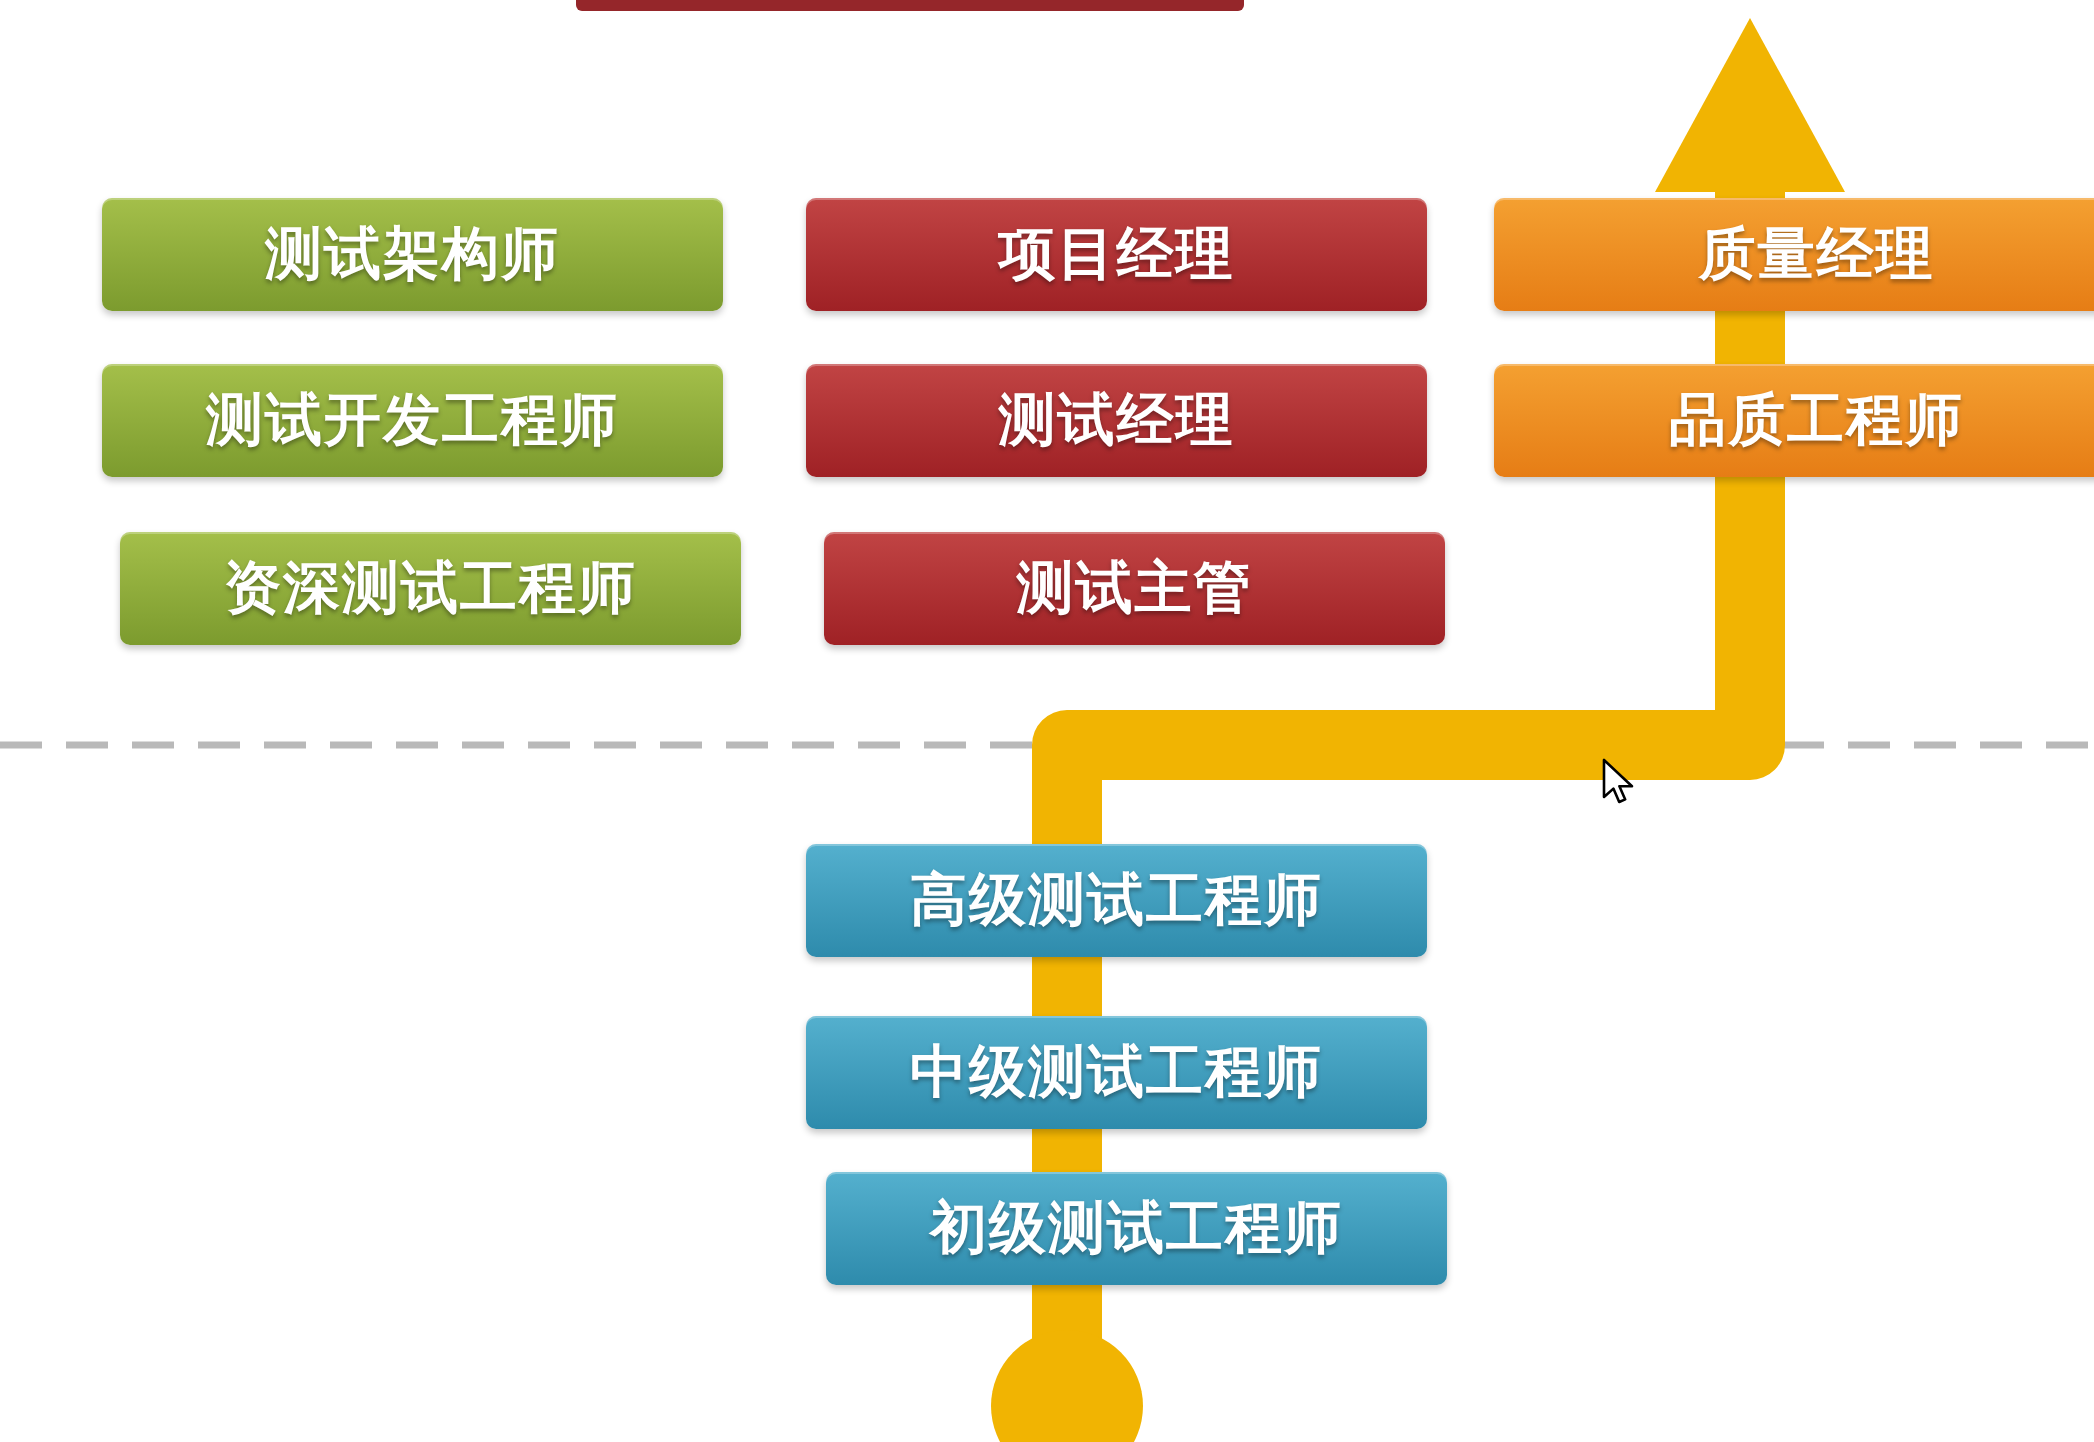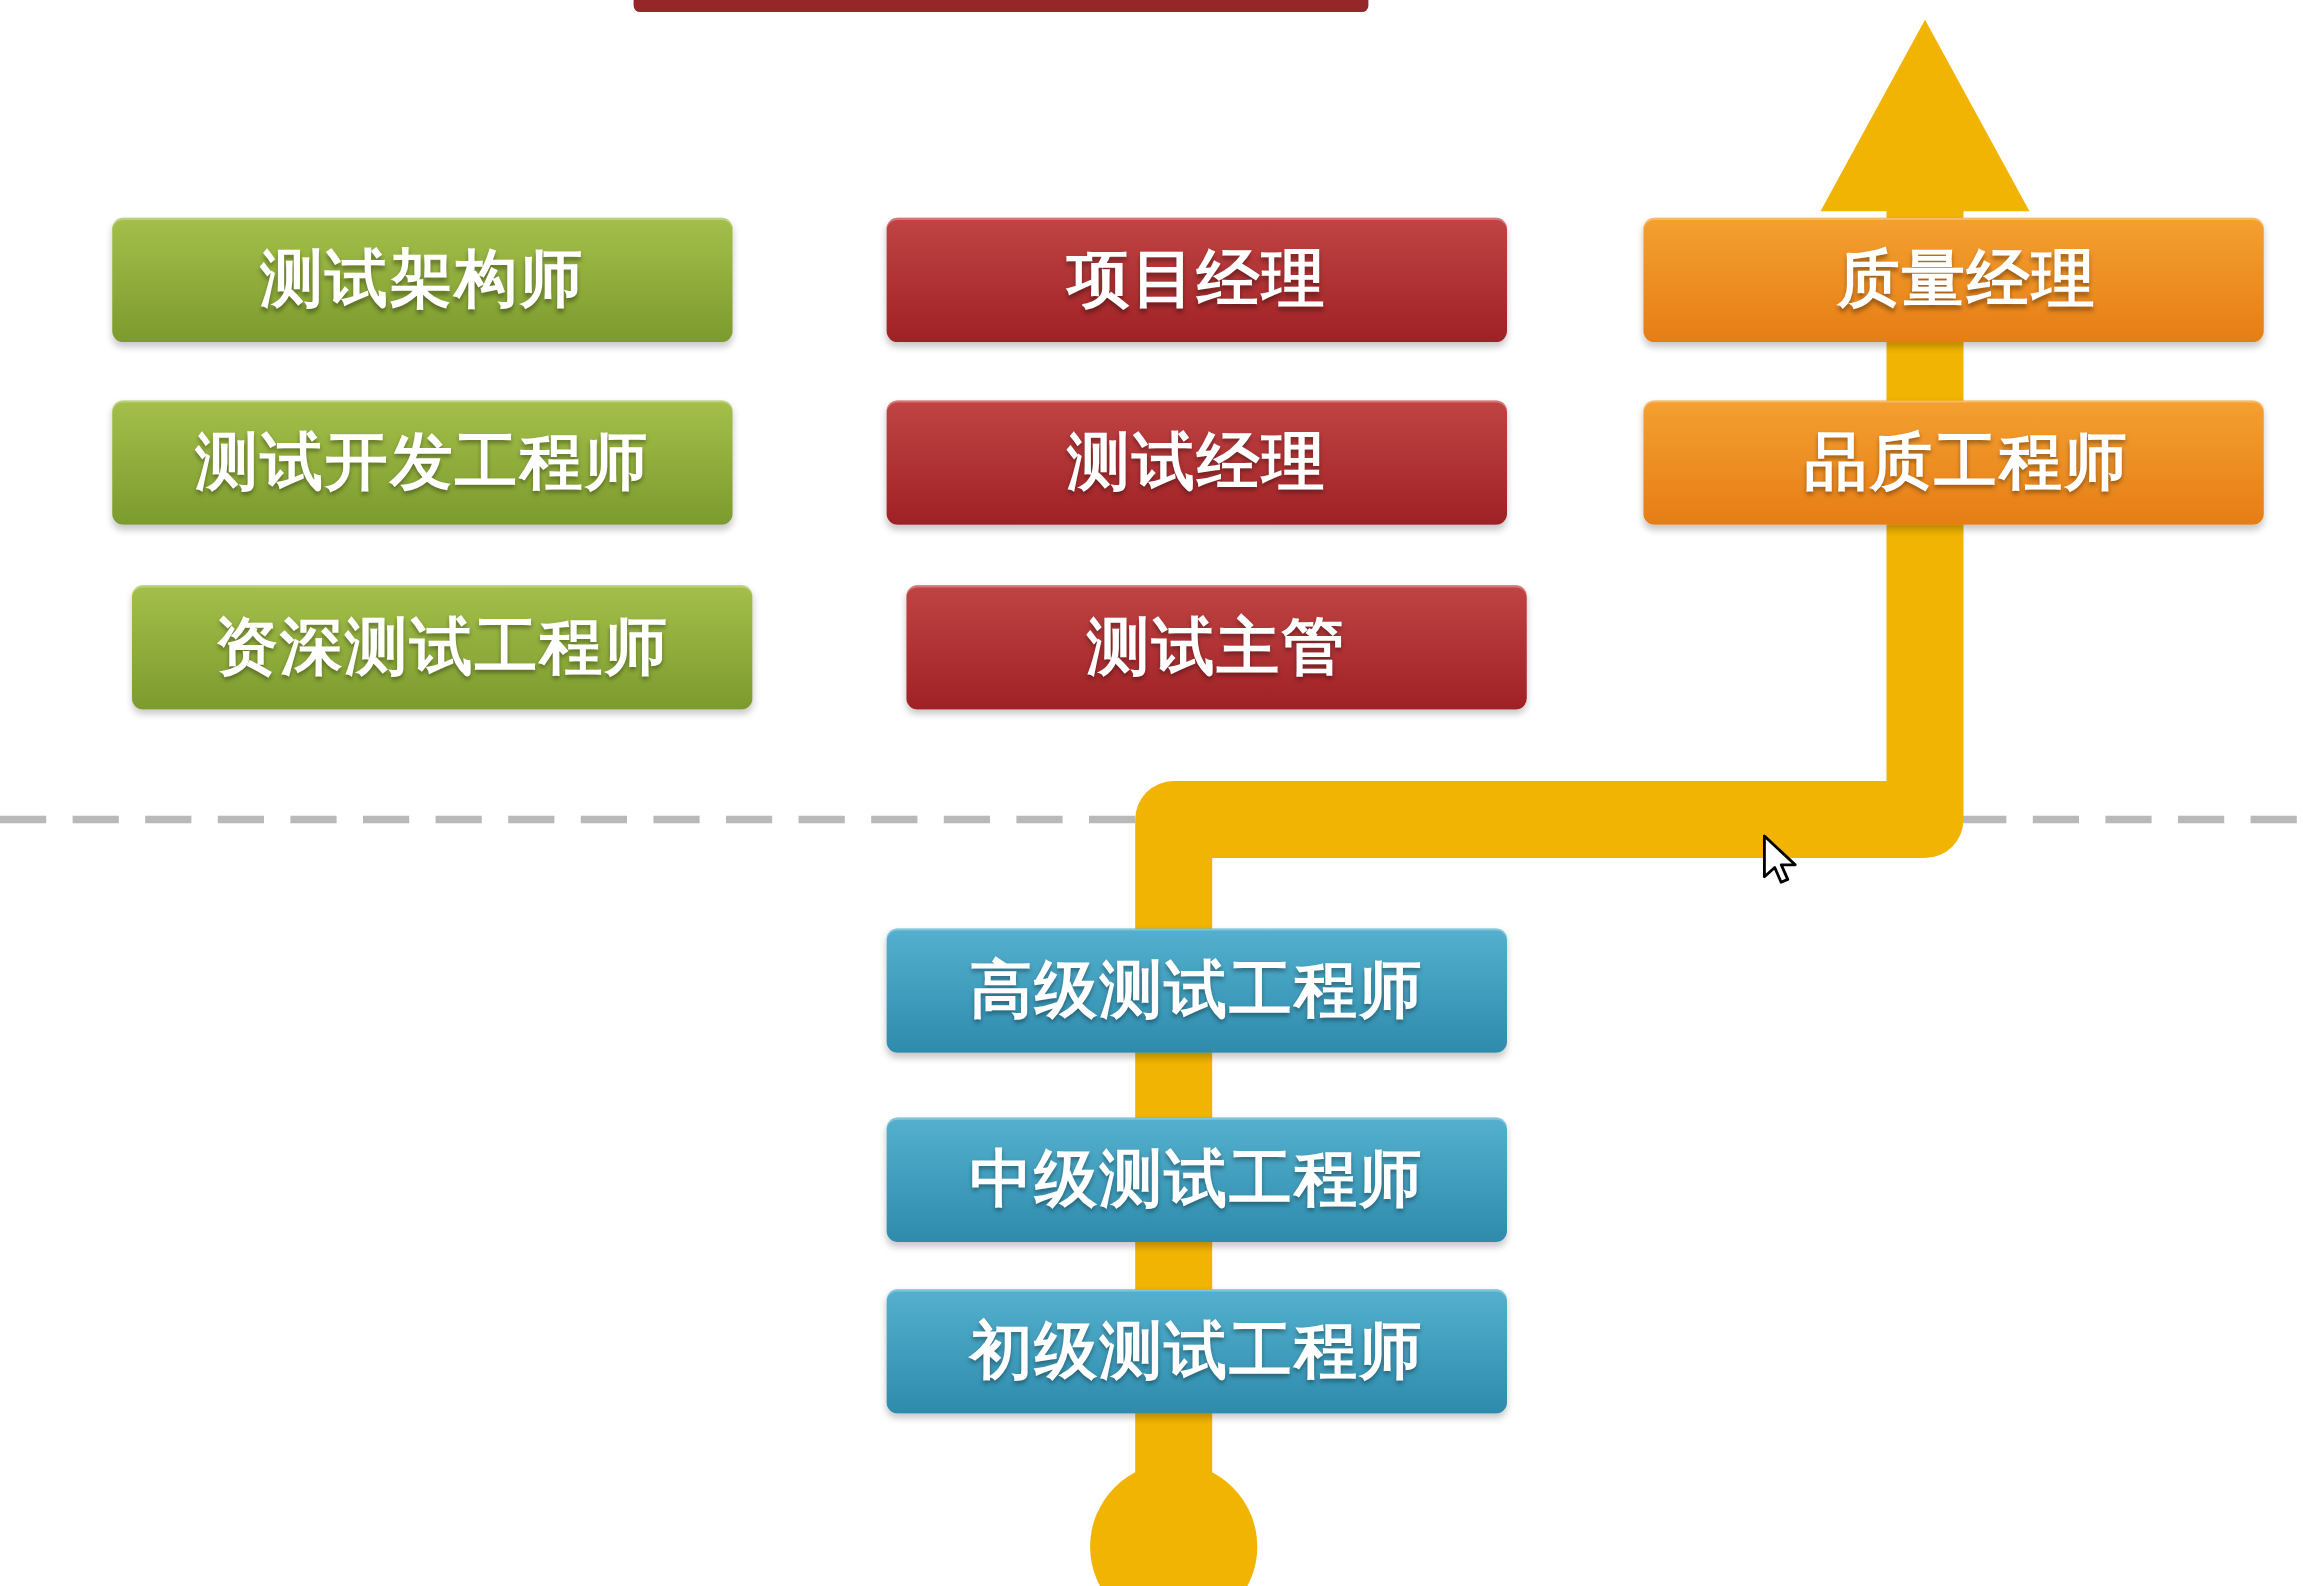--- a/index.html
+++ b/index.html
@@ -31,21 +31,21 @@
     width: 2094px; height: 1442px;
     z-index: 1;
   }
   .divider { stroke: var(--dashed-line, #b9b9b9); }
   .path-stroke { stroke: var(--arrow, #f1b402); fill: none; }
   .path-fill { fill: var(--arrow, #f1b402); }
 
   
   .box {
     position: absolute;
-    width: 564px; height: 113px;
+    width: 621px; height: 113px;
     border-radius: 10px;
     display: flex;
     align-items: center;
     justify-content: center;
     color: var(--box-text, #ffffff);
     font-weight: bold;
     font-size: 57px;
     letter-spacing: 2px;
     text-shadow: 0 3px 4px rgba(0,0,0,0.35);
     box-shadow: 0 4px 7px rgba(0,0,0,0.22), inset 0 2px 0 rgba(255,255,255,0.28);
@@ -59,21 +59,21 @@
 
   
   .col-left  { left: 102px; }
   .col-mid   { left: 806px; }
   .col-right { left: 1494px; }
   .row-1 { top: 198px; }
   .row-2 { top: 364px; }
   .row-3 { top: 532px; margin-left: 18px; }
   .row-4 { top: 844px; }
   .row-5 { top: 1016px; }
-  .row-6 { top: 1172px; }
+  .row-6 { top: 1172px; margin-left: 20px; }
 
   
   #cursor {
     position: absolute;
     left: 1600px; top: 758px;
     z-index: 5;
   }
 </style>
 </head>
 <body>

